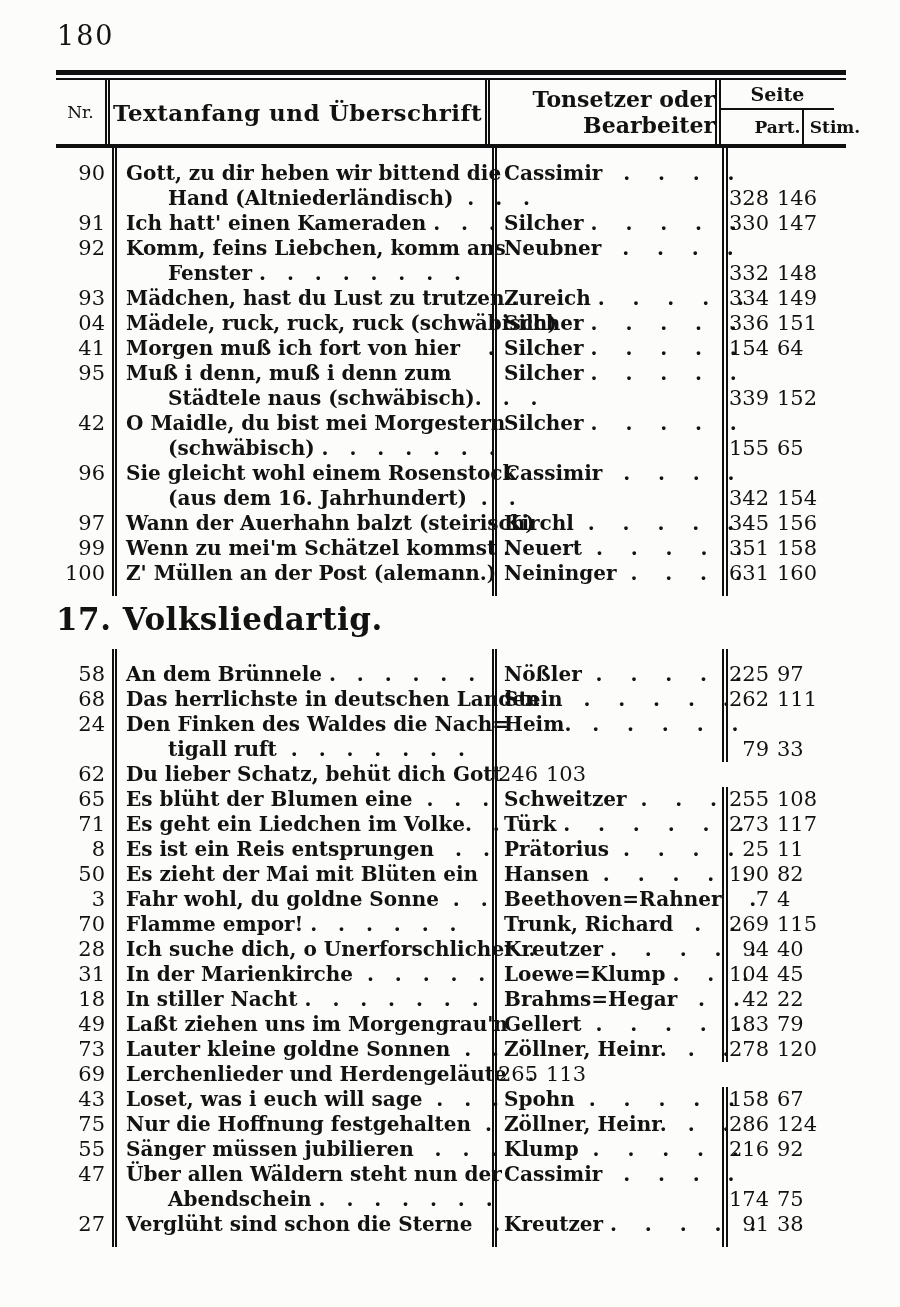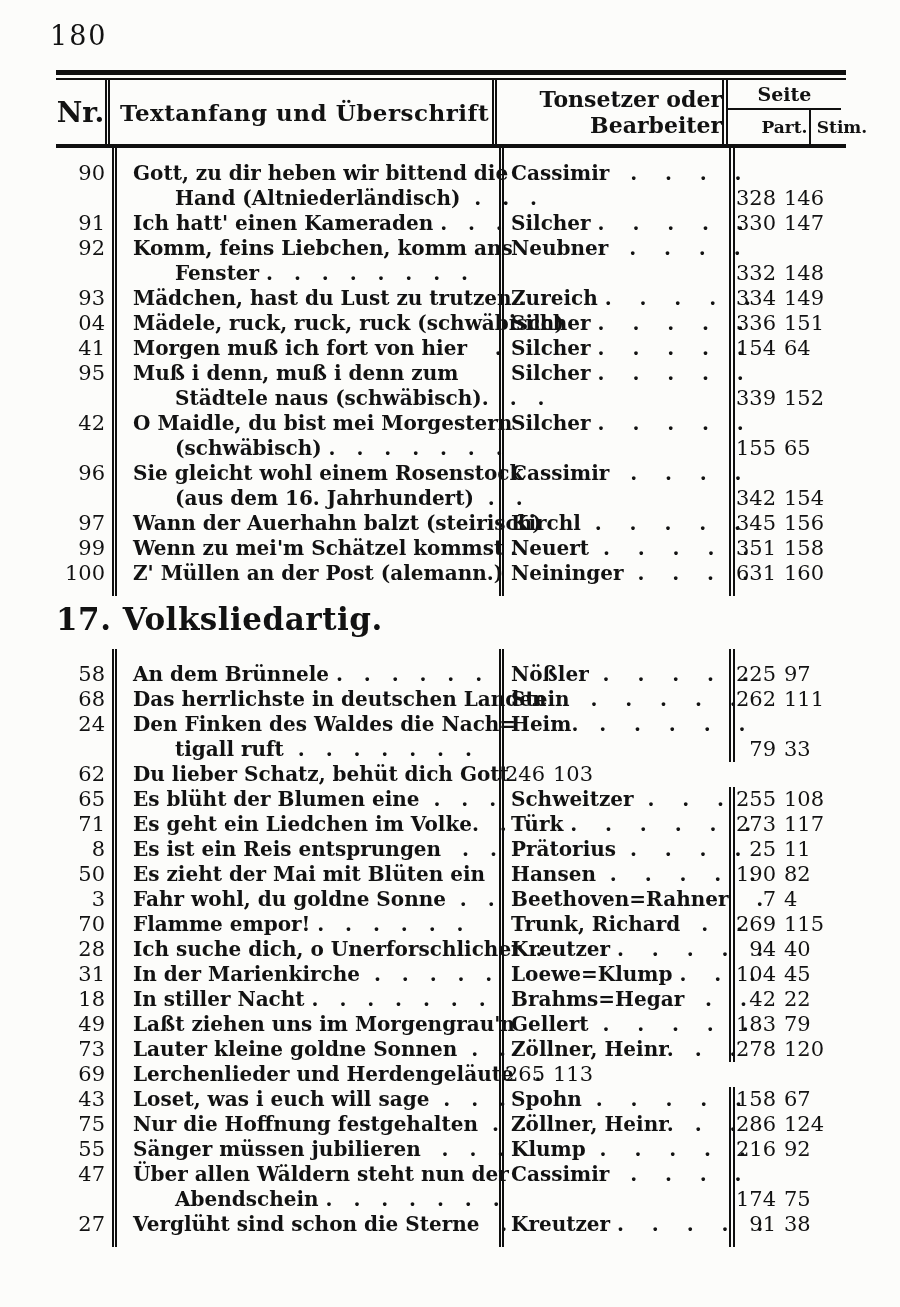--- a/index.html
+++ b/index.html
@@ -7,48 +7,48 @@
   .sheet{
     position:relative;
     width:900px;height:1307px;
     margin:0 auto;
     background:#fcfcfa;
     color:#121212;
     font-family:"DejaVu Serif","Liberation Serif",serif;
     overflow:hidden;
   }
   .page-number{
-    position:absolute;left:50px;top:20px;
+    position:absolute;left:57px;top:20px;
     font-size:27px;letter-spacing:2px;font-weight:400;
   }
   .table-wrap{
     position:absolute;left:56px;top:70px;width:790px;
   }
   .rule-a{height:5px;background:#101010;}
   .rule-gap{height:3px;}
   .rule-b{height:2px;background:#101010;}
   .rule-c{height:4px;background:#101010;}
 
   
   .c-nr{width:49px;flex:0 0 auto;border-right:5px double #101010;
         display:flex;justify-content:flex-end;align-items:flex-start;}
   .c-title{width:380px;flex:0 0 auto;border-right:5px double #101010;
         display:flex;flex-direction:column;justify-content:flex-start;
-        padding-left:9px;box-sizing:border-box;margin-left:7px;}
+        padding-left:9px;box-sizing:border-box;}
   .c-comp{width:231px;flex:0 0 auto;border-right:6px double #101010;
         display:flex;align-items:flex-start;padding-left:7px;box-sizing:border-box;}
   .c-part{width:49px;flex:0 0 auto;
         display:flex;align-items:flex-end;justify-content:flex-end;}
   .c-stim{width:62px;flex:0 0 auto;
         display:flex;align-items:flex-end;justify-content:flex-start;}
 
   
   .thead{display:flex;height:64px;}
   .thead .c-nr{align-items:center;justify-content:center;
-        font-weight:bold;font-size:28px;}
+        font-weight:normal;font-size:17px;}
   .thead .c-title{justify-content:center;align-items:center;
         font-weight:bold;font-size:23px;letter-spacing:.5px;}
   .thead .c-comp{flex-direction:column;justify-content:center;align-items:flex-end;
         font-weight:bold;font-size:22px;line-height:26px;padding-left:0;}
   .c-seite{width:113px;flex:0 0 auto;display:flex;flex-direction:column;}
   .seite-label{height:28px;display:flex;align-items:center;justify-content:center;
         font-weight:bold;font-size:19px;border-bottom:2px solid #101010;}
   .seite-sub{flex:1;display:flex;}
   .seite-sub .c-part{border-right:2px solid #101010;align-items:center;
         justify-content:center;font-weight:bold;font-size:17px;margin-left:32px;}

